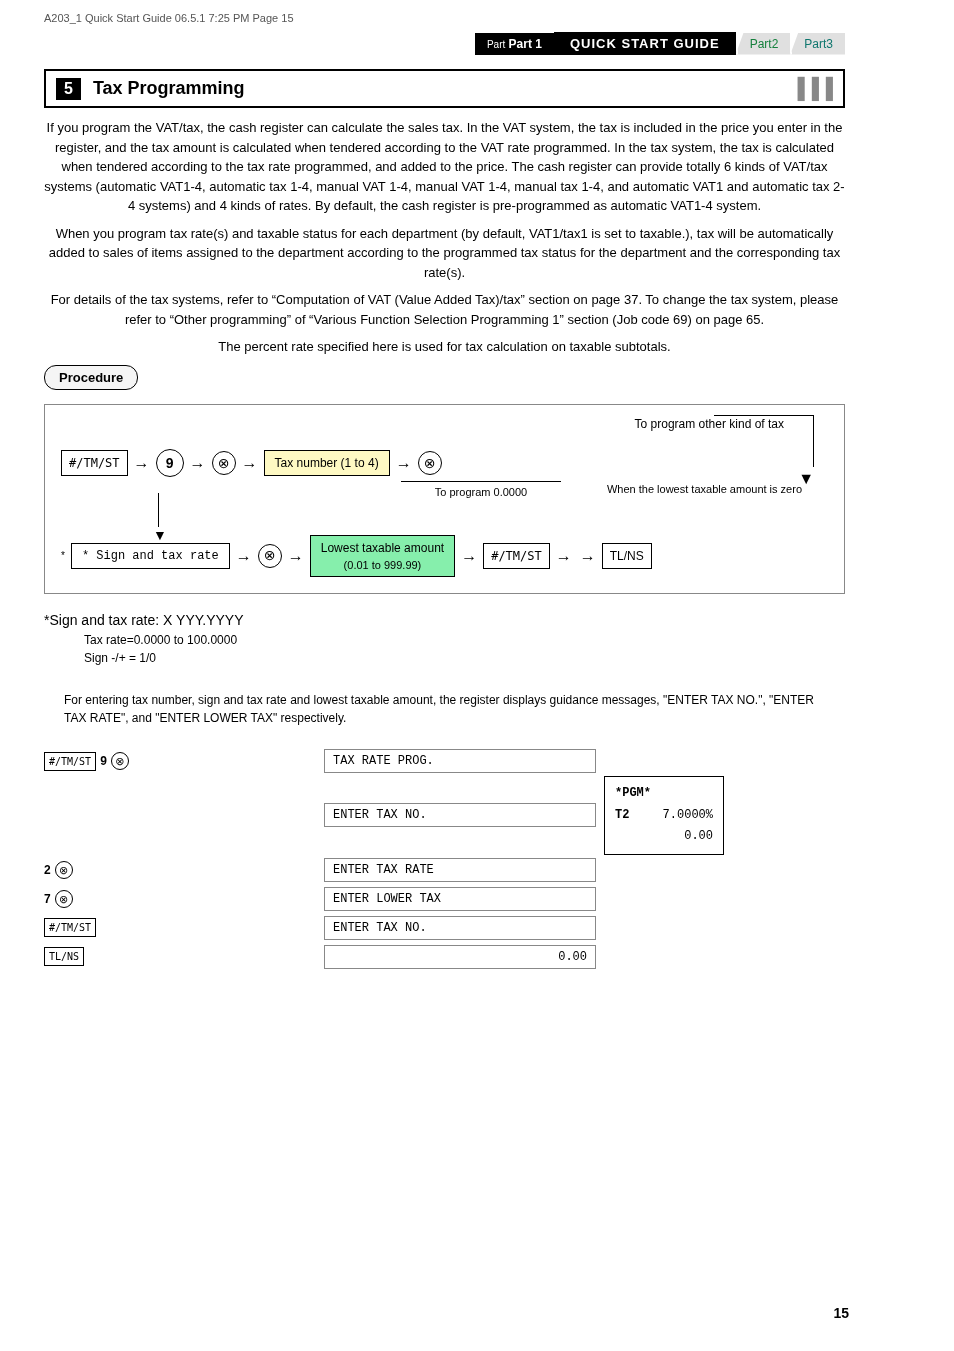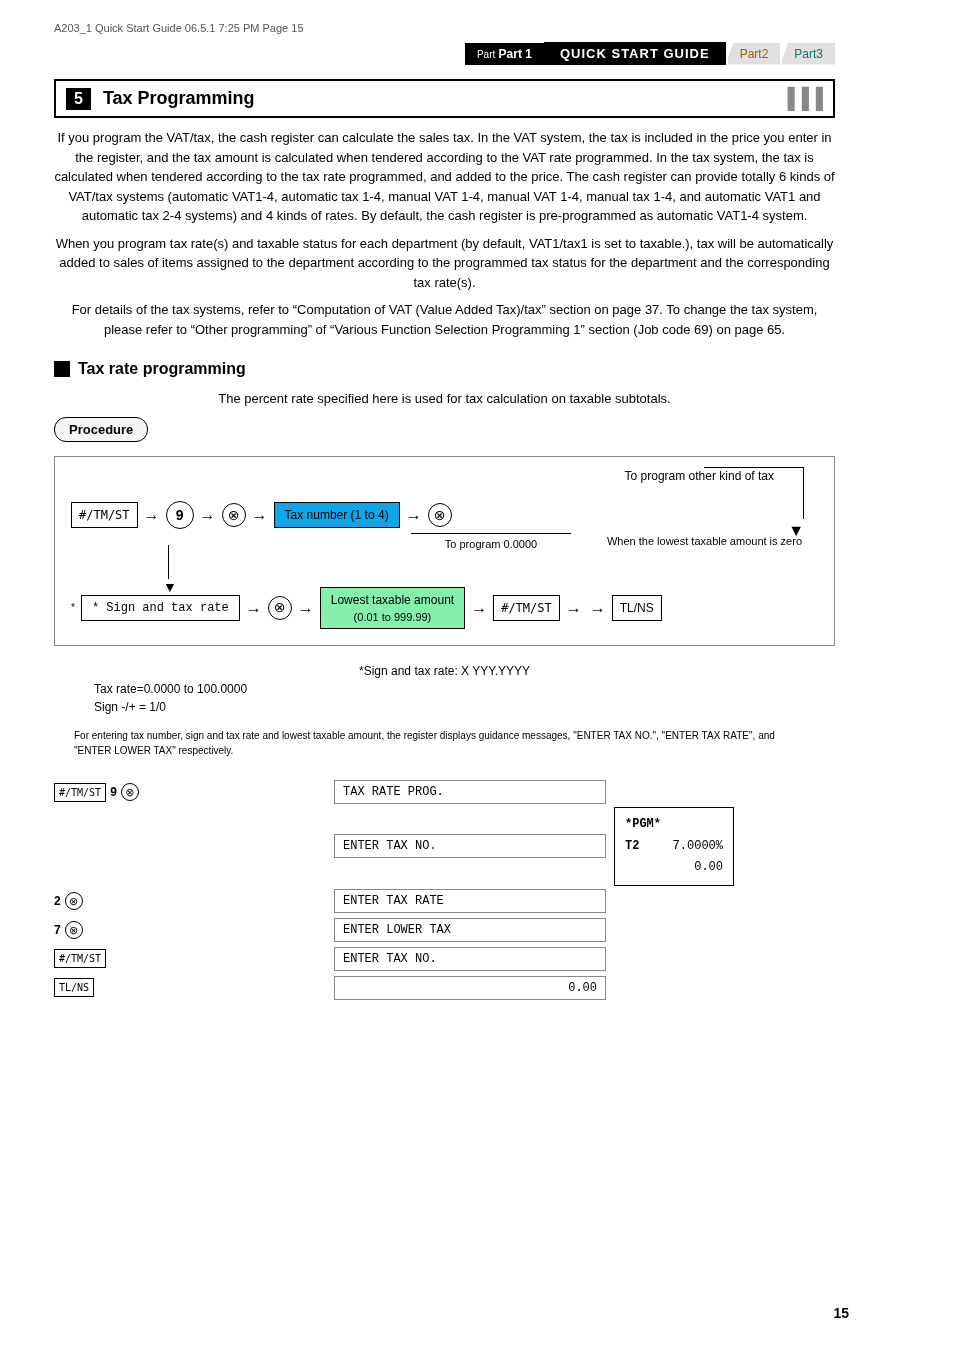--- a/index.html
+++ b/index.html
@@ -10,21 +10,21 @@
       color: #000;
       width: 954px;
       min-height: 1351px;
       position: relative;
     }
 
     
     .page-outer {
       width: 889px;
       min-height: 1351px;
-      padding: 14px;
+      padding: 4px;
       position: relative;
     }
 
     
     .top-header-line {
       font-size: 11px;
       color: #555;
       padding: 8px 40px 0 40px;
       display: flex;
       align-items: center;
@@ -56,21 +56,21 @@
       background: #000;
       color: #fff;
       padding: 4px 16px;
       font-size: 13px;
       font-weight: bold;
       letter-spacing: 1px;
     }
 
     .nav-part2 {
       background: #e0e0e0;
-      color: #a16207;
+      color: #15803d;
       padding: 4px 12px;
       font-size: 12px;
       border-left: 2px solid #fff;
       clip-path: polygon(8px 0%, 100% 0%, 100% 100%, 0% 100%);
     }
 
     .nav-part3 {
       background: #e0e0e0;
       color: #0f766e;
       padding: 4px 12px;
@@ -211,21 +211,21 @@
       align-items: center;
       justify-content: center;
       font-size: 14px;
       font-weight: bold;
     }
 
     .tax-number-box {
       border: 1.5px solid #000;
       padding: 3px 10px;
       font-size: 12px;
-      background: #0ea5e9;
+      background: #fef9c3;
     }
 
     .flow-row2 {
       display: flex;
       align-items: center;
       gap: 4px;
     }
 
     .sign-tax-rate-box {
       border: 1.5px solid #000;
@@ -373,24 +373,20 @@
     <span class="section-icon">▐▐▐</span>
   </div>
 
   <div class="content">
 
     <p>If you program the VAT/tax, the cash register can calculate the sales tax.  In the VAT system, the tax is included in the price you enter in the register, and the tax amount is calculated when tendered according to the VAT rate programmed.  In the tax system, the tax is calculated when tendered according to the tax rate programmed, and added to the price. The cash register can provide totally 6 kinds of VAT/tax systems (automatic VAT1-4, automatic tax 1-4, manual VAT 1-4, manual VAT 1-4, manual tax 1-4, and automatic VAT1 and automatic tax 2-4 systems) and 4 kinds of rates.  By default, the cash register is pre-programmed as automatic VAT1-4 system.</p>
     <p>When you program tax rate(s) and taxable status for each department (by default, VAT1/tax1 is set to taxable.), tax will be automatically added to sales of items assigned to the department according to the programmed tax status for the department and the corresponding tax rate(s).</p>
     <p>For details of the tax systems, refer to “Computation of VAT (Value Added Tax)/tax” section on page 37.  To change the tax system, please refer to “Other programming” of “Various Function Selection Programming 1” section (Job code 69) on page 65.</p>
 
     
-    <div class="subsection-header">
-      <div class="subsection-square"></div>
-      <span class="subsection-title">Tax rate programming</span>
-    </div>
 
     <p class="subsection-desc">The percent rate specified here is used for tax calculation on taxable subtotals.</p>
 
     
     <div class="procedure-badge">Procedure</div>
 
     
     <div class="flowchart-container" style="position:relative; min-height:190px; border:1.5px solid #888; padding:12px 16px 12px 16px;">
 
       <div style="position:absolute; top:10px; right:60px; font-size:12px;">To program other kind of tax</div>
@@ -441,29 +437,29 @@
         <span class="key-box">#/TM/ST</span>
         <span class="arrow">→</span>
         <span class="arrow">→</span>
         <span class="tlns-box">TL/NS</span>
       </div>
 
     </div>
 
     
     <div class="note-section">
-      <div style="font-size:12px;text-align:center;">*Sign and tax rate: X YYY.YYYY</div>
+      <div style="font-size:14px;">*Sign and tax rate: X YYY.YYYY</div>
       <div style="margin-left:40px;">
         <div style="font-size:12px;">Tax rate=0.0000 to 100.0000</div>
         <div style="font-size:12px;">Sign -/+ = 1/0</div>
       </div>
     </div>
 
     
-    <div style="margin: 12px 20px 16px 20px; font-size:10px; line-height:1.5;">For entering tax number, sign and tax rate and lowest taxable amount, the register displays guidance messages, "ENTER TAX NO.", "ENTER TAX RATE", and "ENTER LOWER TAX" respectively.</div>
+    <div style="margin: 24px 20px 16px 20px; font-size:12px; line-height:1.5;">For entering tax number, sign and tax rate and lowest taxable amount, the register displays guidance messages, "ENTER TAX NO.", "ENTER TAX RATE", and "ENTER LOWER TAX" respectively.</div>
 
     
     <div class="operation-table-wrapper">
 
 
       <div class="operation-table-row" style="align-items:center; margin-bottom:1px;">
         <div class="op-key-cell">
           <span class="key-inline">#/TM/ST</span>
           <span style="font-size:12px; font-weight:bold;">9</span>
           <span class="circle-x-sm">⊗</span>

